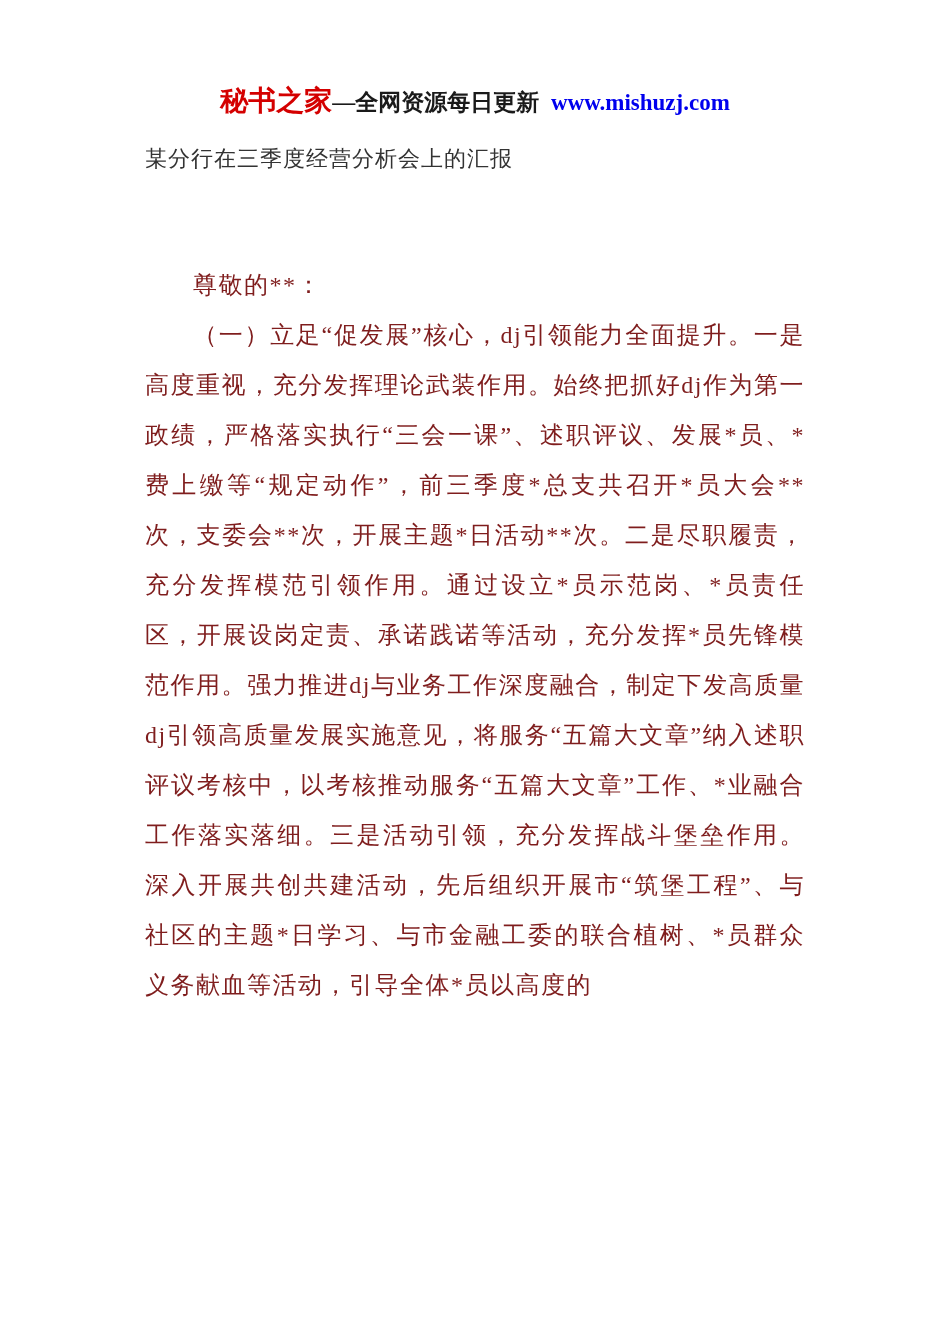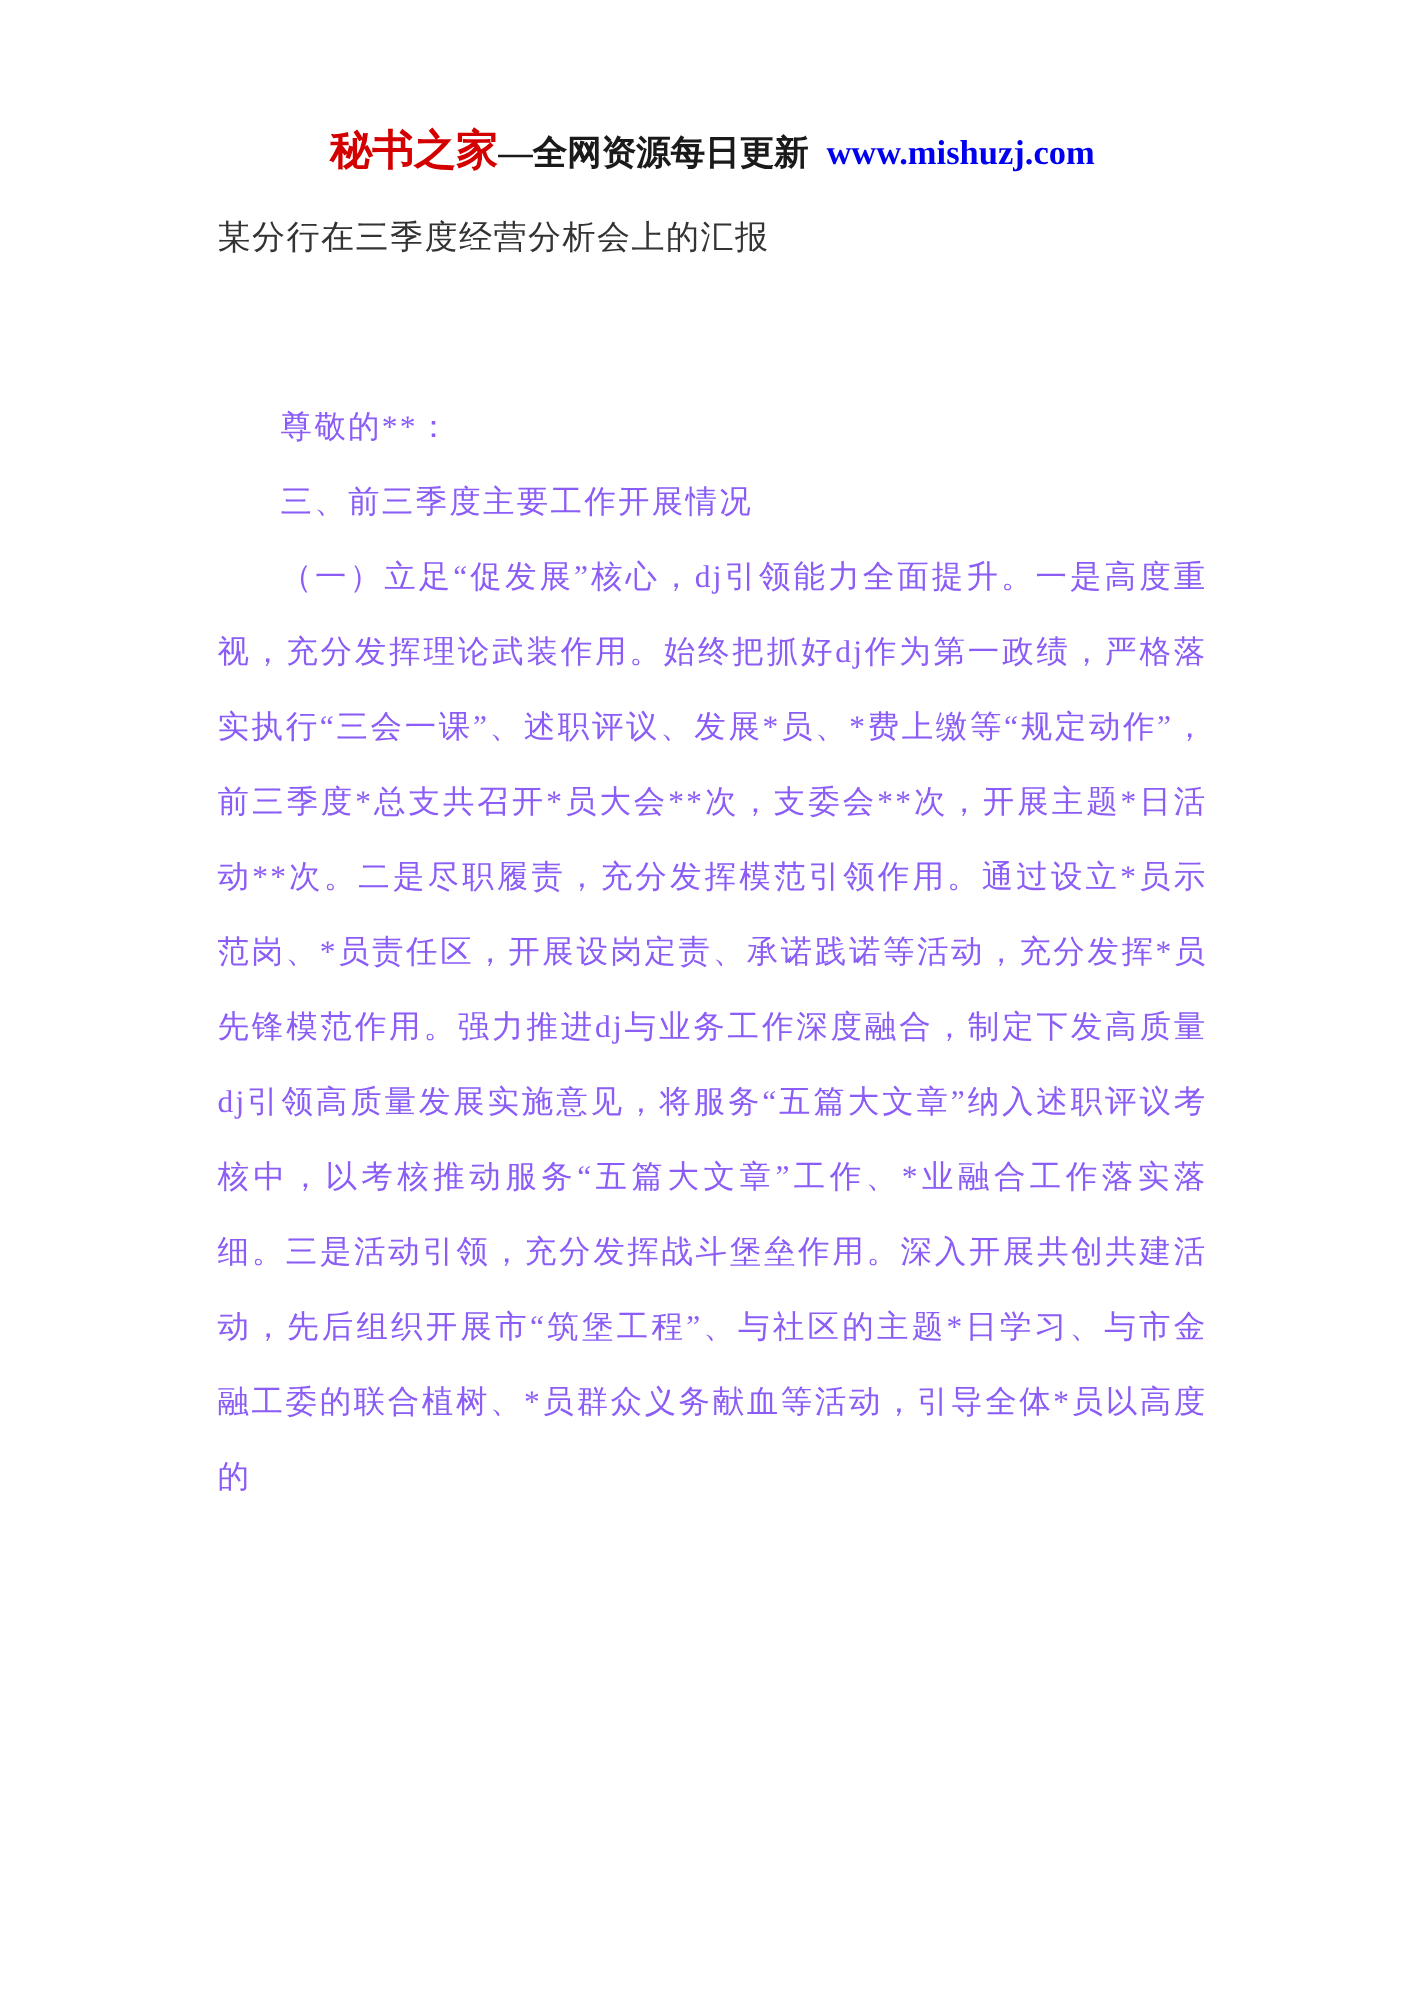--- a/index.html
+++ b/index.html
@@ -39,39 +39,38 @@
     font-weight: normal;
     color: #333333;
     margin: 26px 0 0 0;
     letter-spacing: 1px;
   }
   .doc-body {
     margin-top: 86px;
   }
   .doc-body p {
     margin: 0;
-    font-size: 21px;
+    font-size: 24px;
     line-height: 50px;
     text-align: justify;
     text-indent: 2em;
     letter-spacing: 1.5px;
-    color: #8b5cf6;
+    color: #7f1d1d;
     word-break: break-all;
   }
 </style>
 </head>
 <body>
 
 <div class="page">
 
   <div class="site-header">
     <span class="brand" style="color:#d40000;">秘书之家</span><span class="tagline">—全网资源每日更新 </span><span class="url" style="color:#0000ee;">www.mishuzj.com</span>
   </div>
 
   <h1 class="doc-title">某分行在三季度经营分析会上的汇报</h1>
 
   <div class="doc-body">
     <p>尊敬的**：</p>
-    <p>三、前三季度主要工作开展情况</p>
     <p>（一）立足“促发展”核心，dj引领能力全面提升。一是高度重视，充分发挥理论武装作用。始终把抓好dj作为第一政绩，严格落实执行“三会一课”、述职评议、发展*员、*费上缴等“规定动作”，前三季度*总支共召开*员大会**次，支委会**次，开展主题*日活动**次。二是尽职履责，充分发挥模范引领作用。通过设立*员示范岗、*员责任区，开展设岗定责、承诺践诺等活动，充分发挥*员先锋模范作用。强力推进dj与业务工作深度融合，制定下发高质量dj引领高质量发展实施意见，将服务“五篇大文章”纳入述职评议考核中，以考核推动服务“五篇大文章”工作、*业融合工作落实落细。三是活动引领，充分发挥战斗堡垒作用。深入开展共创共建活动，先后组织开展市“筑堡工程”、与社区的主题*日学习、与市金融工委的联合植树、*员群众义务献血等活动，引导全体*员以高度的</p>
   </div>
 
 </div>
 
 </body></html>

